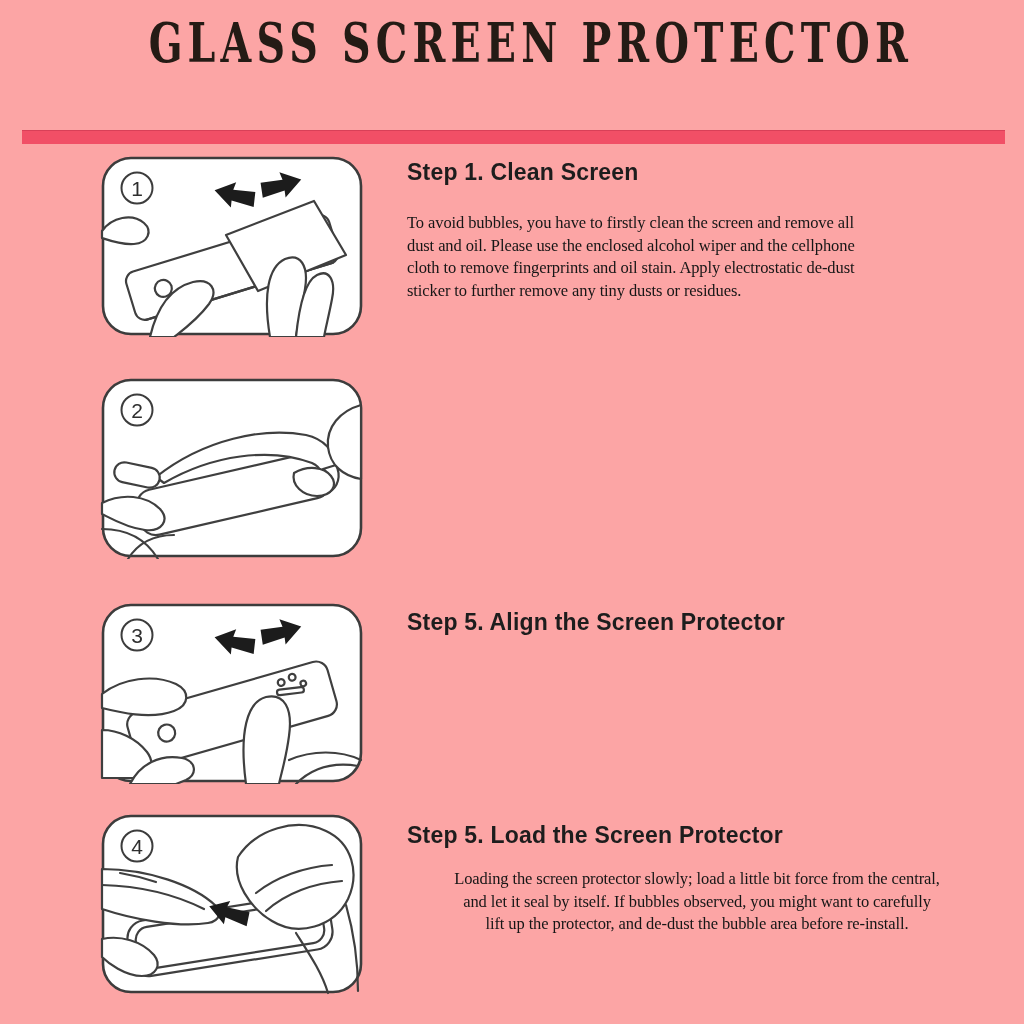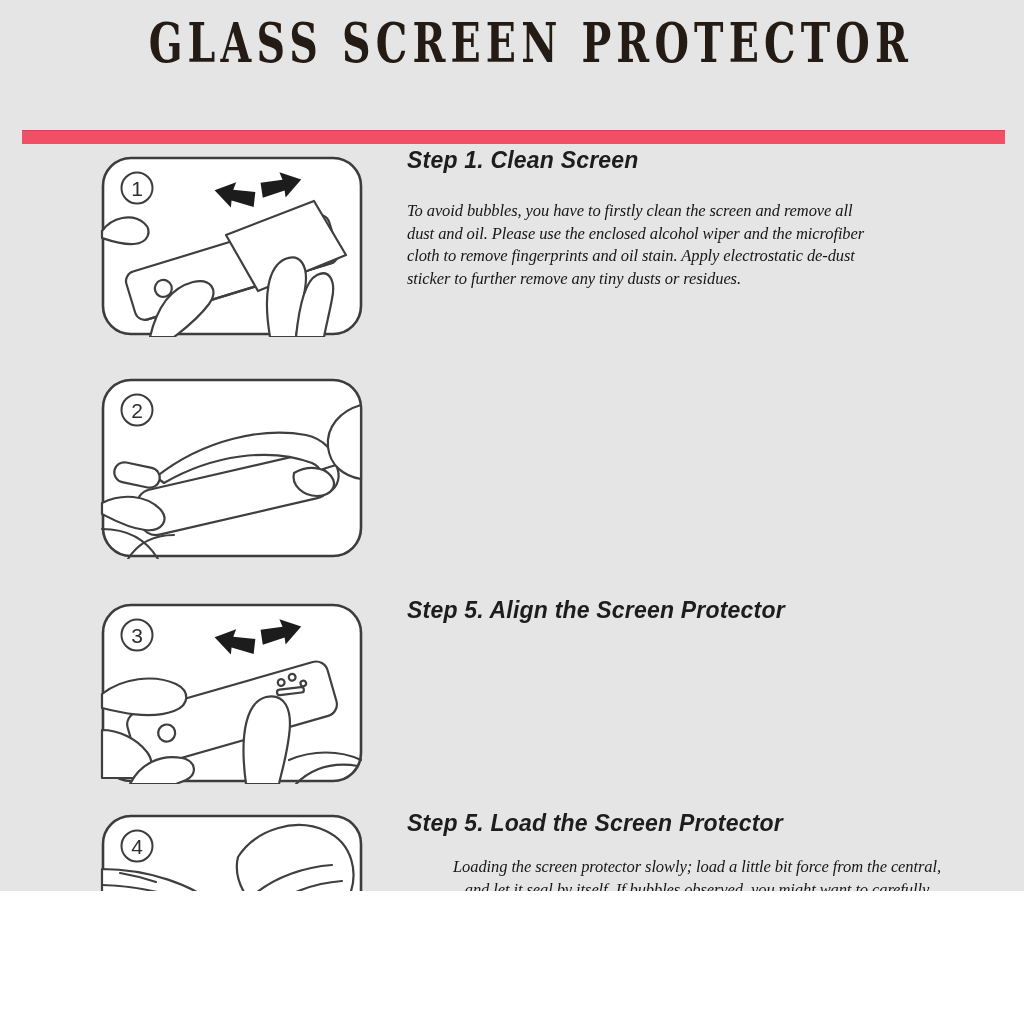--- a/index.html
+++ b/index.html
@@ -1,19 +1,19 @@
 <!DOCTYPE html>
 <html><head>
 <meta charset="utf-8">
 <style>
   html,body { margin:0; padding:0; }
   body { background:#ffffff; }
   .page {
-    position:relative; width:1024px; height:891px;
-    background:#e5e5e5; overflow:hidden;
+    position:relative; width:1024px; height:1024px;
+    background:#fca5a5; overflow:hidden;
     font-family:"Liberation Sans", sans-serif;
   }
   
   .title-block { position:absolute; top:14px; left:0; width:100%; text-align:center; color:#241b15; }
   .title-line { display:block; }
   .title-line .tx {
     display:inline-block;
     font-family:"DejaVu Serif", serif;
     font-weight:700;
     transform:scaleX(0.72);
@@ -25,21 +25,21 @@
   .title-line2 .tx { font-size:49px; line-height:54px; }
   
   .divider {
     position:absolute; left:22px; top:130px; width:983px; height:13px;
     background:#f14f66; border-top:1.5px solid #d84058;
   }
   
   .step { position:absolute; left:0; width:100%; height:200px; }
   .fig  { position:absolute; left:100px; margin:0; width:264px; height:182px; }
   .fig svg { display:block; width:264px; height:182px; }
-  .copy { position:absolute; left:407px; top:0; width:580px;font-style:italic; }
+  .copy { position:absolute; left:407px; top:12px; width:580px; }
   .copy h2 {
     margin:0; font-size:23px; line-height:30px; font-weight:700;
     color:#1d1d1d; letter-spacing:0.2px;
     font-family:"Liberation Sans", sans-serif;
   }
   .copy p {
     margin:25px 0 0 0;
     font-family:"Liberation Serif", serif;
     font-size:16.5px; line-height:22.5px; color:#161616;
     white-space:pre; letter-spacing:-0.1px;
@@ -82,21 +82,21 @@
         </g>
         <polygon class="solid" transform="rotate(14 134 40)" points="114,40 133,27 132,35 154,32 156,47 133,46 134,53"></polygon>
         <polygon class="solid" transform="rotate(-16 182 30)" points="202,30 183,17 184,25 162,22 160,37 183,36 182,43"></polygon>
         <circle class="numcirc" cx="37" cy="33" r="15.5"></circle>
         <text class="numtxt" x="37" y="40.5" text-anchor="middle">1</text>
       </svg>
     </figure>
     <div class="copy">
       <h2>Step 1. Clean Screen</h2>
       <p>To avoid bubbles, you have to firstly clean the screen and remove all
-dust and oil. Please use the enclosed alcohol wiper and the microfiber
+dust and oil. Please use the enclosed alcohol wiper and the cellphone
 cloth to remove fingerprints and oil stain. Apply electrostatic de-dust
 sticker to further remove any tiny dusts or residues.</p>
     </div>
   </section>
 
   <section class="step step2" style="top:370px;">
     <figure class="fig" style="top:7px;">
       <svg viewBox="0 0 264 182">
         <rect class="frame" x="3" y="3" width="258" height="176" rx="28"></rect>
         <g class="art">

